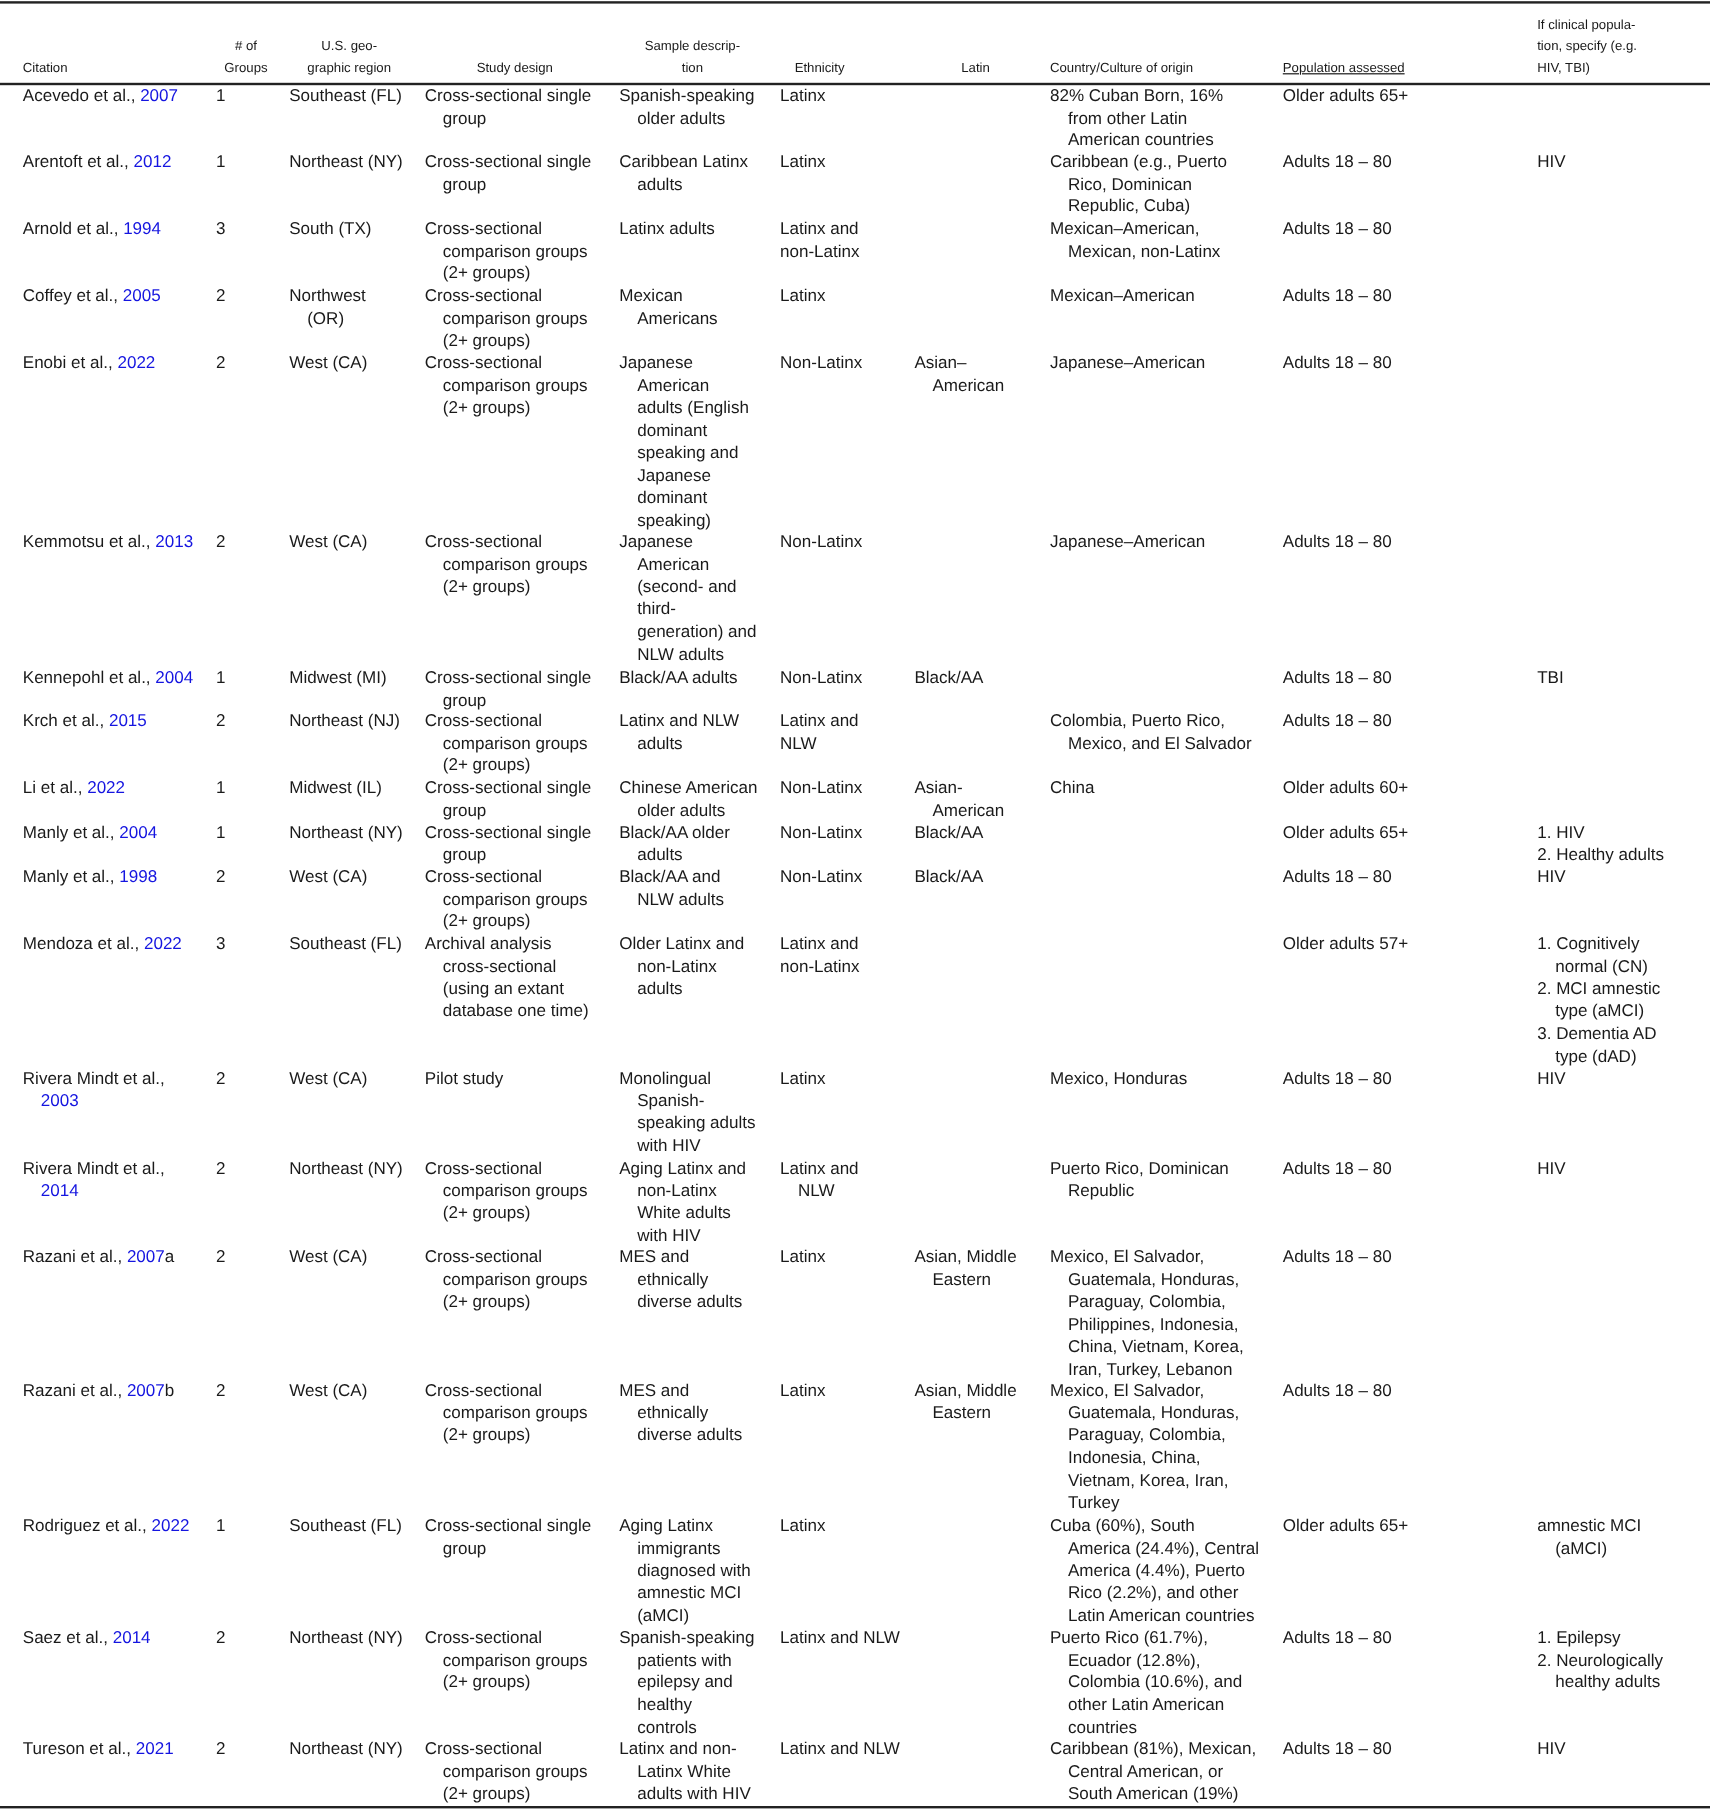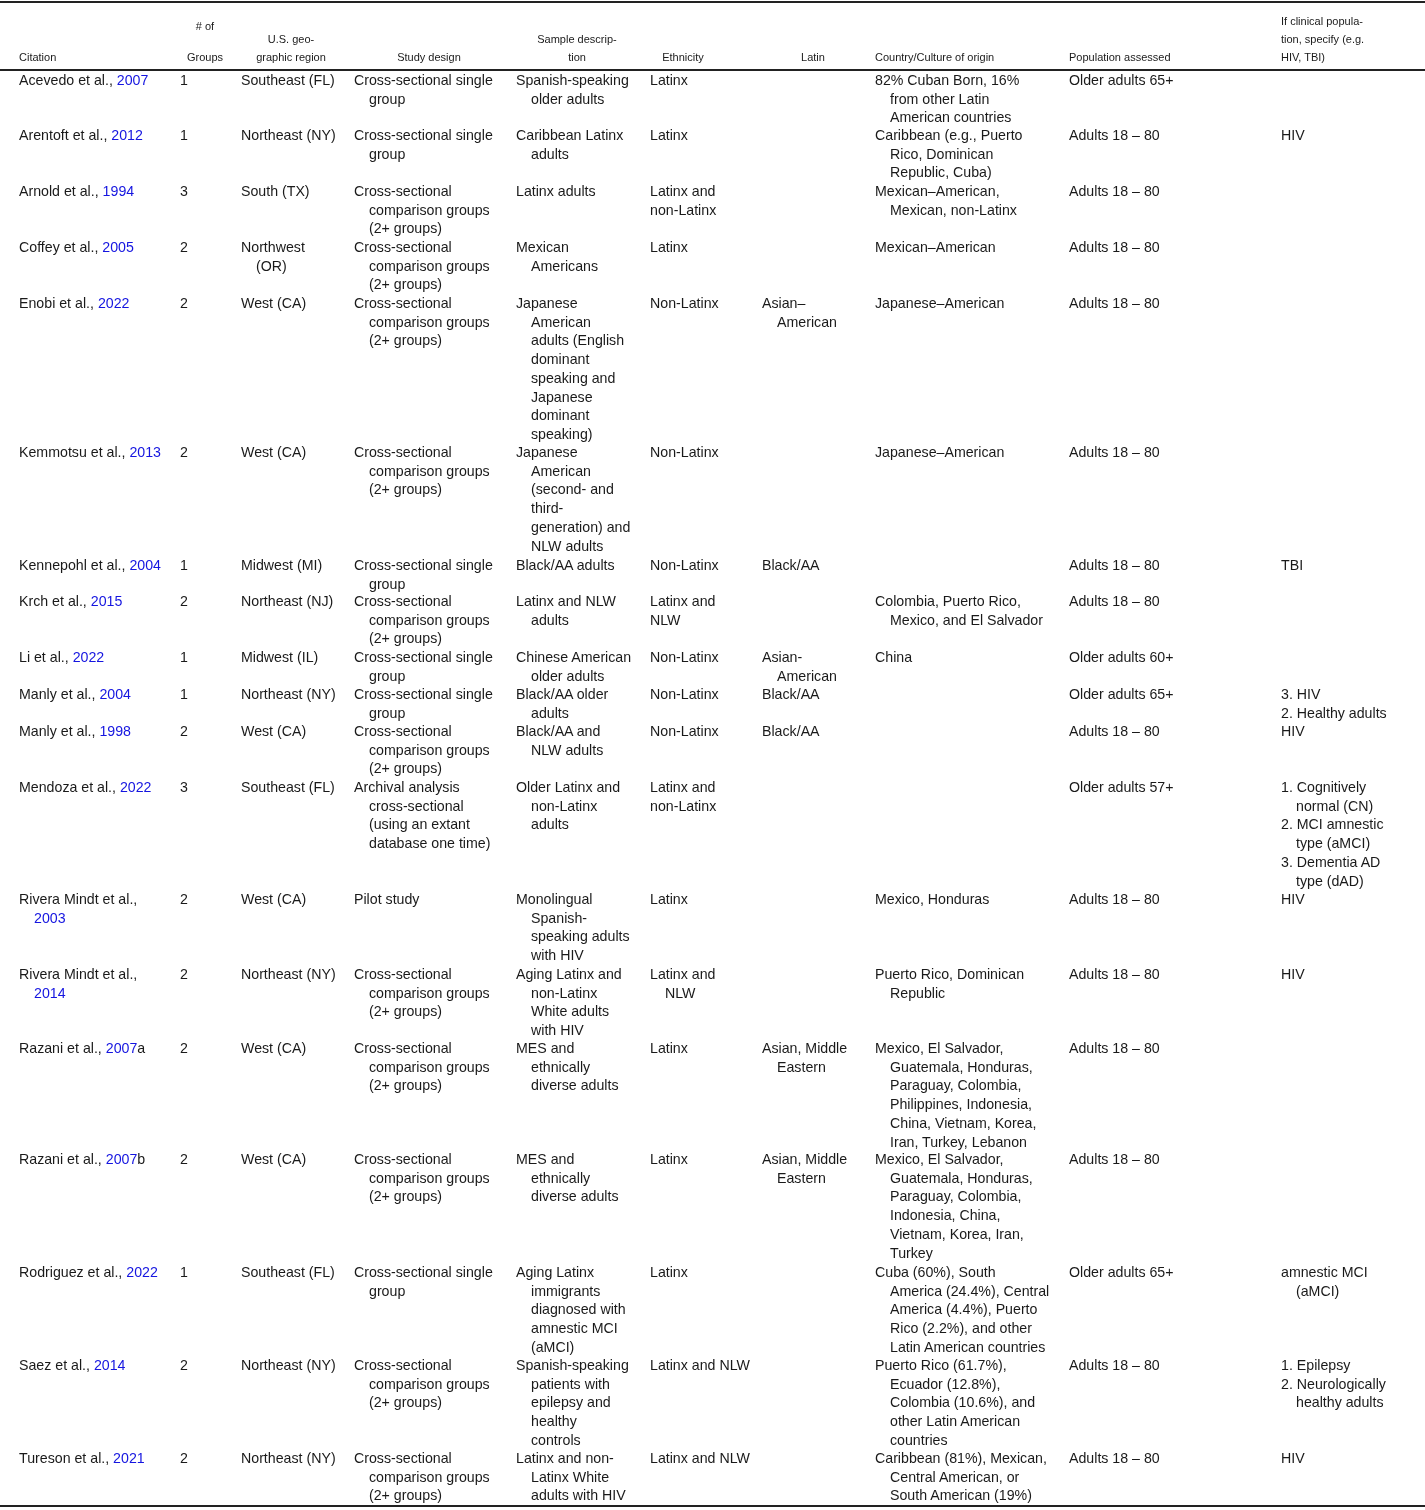--- a/index.html
+++ b/index.html
@@ -29,21 +29,21 @@
 </style>
 </head>
 <body>
 
 <div class="rule-top"></div>
 
 <div>
   <div class="hdr" style="left:19px;width:150px;">
       <span>Citation</span>
     </div>
-  <div class="hdr c" style="left:176px;width:58px;gap:13px;">
+  <div class="hdr c" style="left:176px;width:58px;">
       <span># of</span>
       <span>Groups</span>
     </div>
   <div class="hdr c" style="left:236px;width:110px;">
       <span>U.S. geo-</span>
       <span>graphic region</span>
     </div>
   <div class="hdr c" style="left:350px;width:158px;">
       <span>Study design</span>
     </div>
@@ -53,21 +53,21 @@
     </div>
   <div class="hdr c" style="left:628px;width:110px;">
       <span>Ethnicity</span>
     </div>
   <div class="hdr c" style="left:758px;width:110px;">
       <span>Latin</span>
     </div>
   <div class="hdr" style="left:875px;width:190px;">
       <span>Country/Culture of origin</span>
     </div>
-  <div class="hdr" style="left:1069px;width:200px;">
+  <div class="hdr" style="left:1069px;width:200px;text-decoration:underline;">
       <span>Population assessed</span>
     </div>
   <div class="hdr" style="left:1281px;width:140px;">
       <span>If clinical popula-</span>
       <span>tion, specify (e.g.</span>
       <span>HIV, TBI)</span>
     </div>
 </div>
 
 <div class="rule-mid"></div>
@@ -397,21 +397,21 @@
         <span class="ln">Non-Latinx</span>
       </div>
       <div class="cell c-race">
         <span class="ln">Black/AA</span>
       </div>
       <div class="cell c-ctry"></div>
       <div class="cell c-pop">
         <span class="ln">Older adults 65+</span>
       </div>
       <div class="cell c-clin">
-        <span class="ln">3. HIV</span>
+        <span class="ln">1. HIV</span>
         <span class="ln">2. Healthy adults</span>
       </div>
     </div>
     <div class="row" style="top: 722px;">
       <div class="cell c-cit">
         <span class="ln"><span>Manly et al., </span><span class="yr">1998</span><span></span></span>
       </div>
       <div class="cell c-grp">
         <span class="ln">2</span>
       </div>

